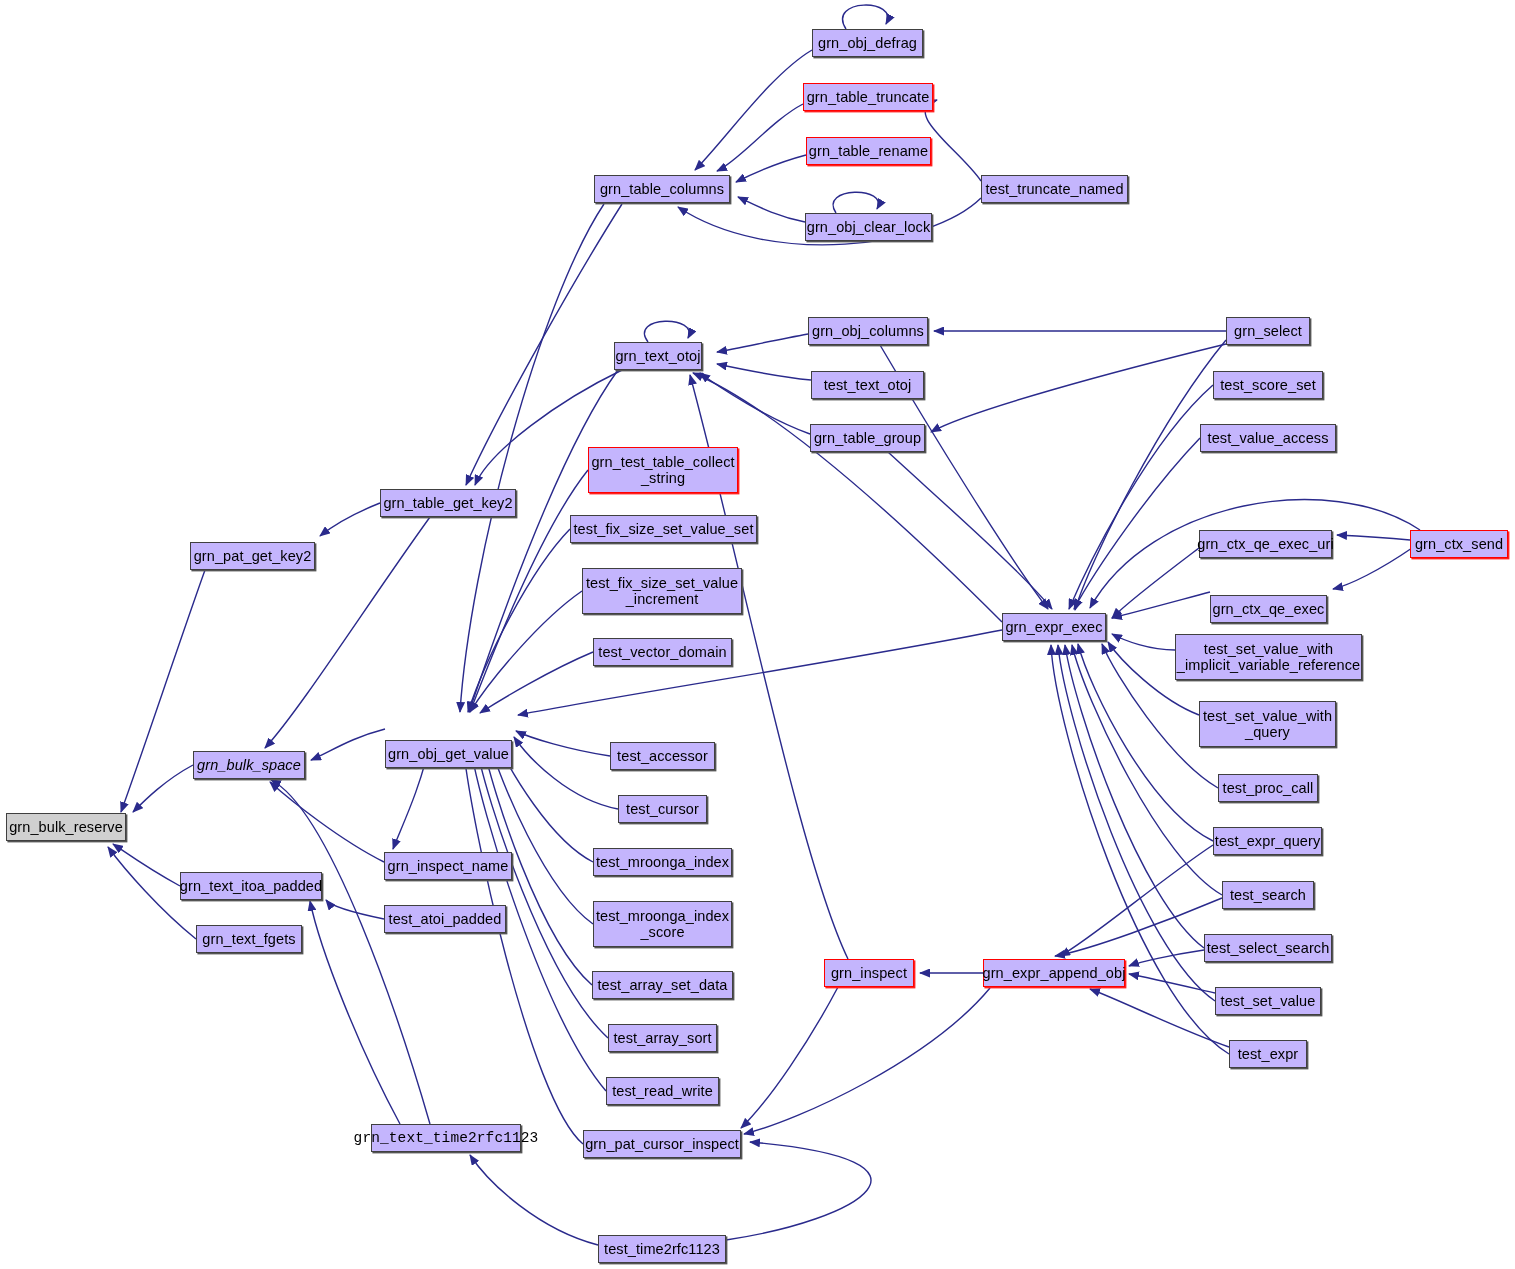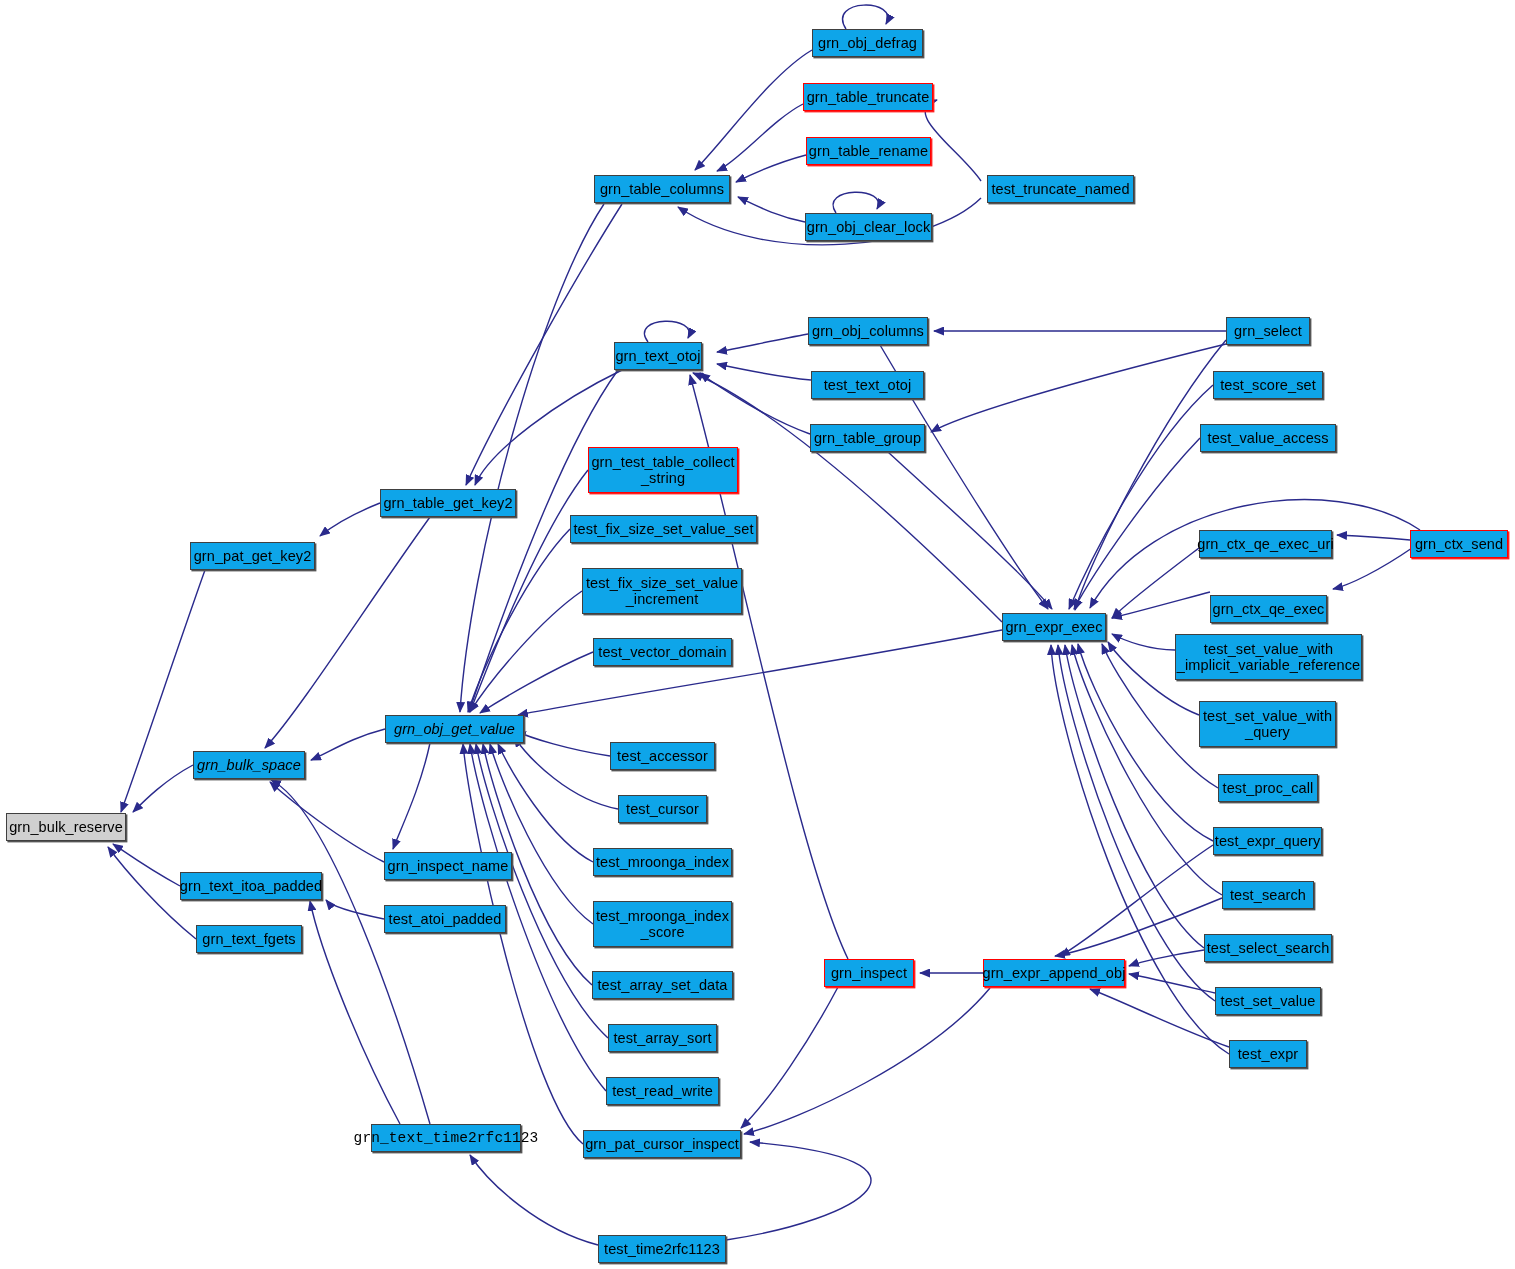--- a/index.html
+++ b/index.html
@@ -1,21 +1,21 @@
 <!DOCTYPE html>
 <html><head>
 <meta charset="utf-8">
 <title>Caller graph</title>
 <style>
   html,body{margin:0;padding:0;background:#ffffff;}
   #canvas{position:relative;width:1515px;height:1269px;overflow:hidden;
           font-family:"Liberation Sans","DejaVu Sans",sans-serif;background:#fff;}
   #edges{position:absolute;left:0;top:0;width:1515px;height:1269px;}
   .node{position:absolute;box-sizing:border-box;display:flex;align-items:center;
-        justify-content:center;text-align:center;background:#0ea5e9;
+        justify-content:center;text-align:center;background:#c4b5fd;
         border:1px solid #404040;font-size:14.5px;color:#000;line-height:1.12;
         letter-spacing:0.1px;padding:0 4px;white-space:pre-line;
         box-shadow:1.4px 1.4px 0 0 #555;}
   .node.red{border:1.4px solid #ff0000;box-shadow:1.4px 1.4px 0 0 #ff2020;}
   .node.current{background:#d0d0d0;border:1px solid #404040;text-align:right;}
 </style>
 </head>
 <body>
 
 <div id="canvas">
@@ -117,21 +117,21 @@
       <path d="M430,1124 C400,1020 330,810 271,780"></path>
 
       <path d="M598,1245 C540,1230 490,1185 470,1155"></path>
       <path d="M726,1240 C860,1220 960,1160 750,1142"></path>
     </g>
   </svg>
   <div id="nodes">
       <div class="node" style="left: 812px; top: 29px; width: 111px; height: 28px;">grn_obj_defrag</div>
       <div class="node red" style="left: 803px; top: 83px; width: 130px; height: 28px;">grn_table_truncate</div>
       <div class="node red" style="left: 806px; top: 137px; width: 125px; height: 28px;">grn_table_rename</div>
-      <div class="node" style="left: 981px; top: 175px; width: 147px; height: 28px; margin-left: 6px;">test_truncate_named</div>
+      <div class="node" style="left: 981px; top: 175px; width: 147px; height: 28px;">test_truncate_named</div>
       <div class="node" style="left: 594px; top: 175px; width: 136px; height: 28px;">grn_table_columns</div>
       <div class="node" style="left: 805px; top: 213px; width: 127px; height: 28px;">grn_obj_clear_lock</div>
       <div class="node" style="left: 808px; top: 317px; width: 120px; height: 28px; text-align: right;">grn_obj_columns</div>
       <div class="node" style="left: 1226px; top: 317px; width: 84px; height: 28px;">grn_select</div>
       <div class="node" style="left: 614px; top: 342px; width: 88px; height: 28px;">grn_text_otoj</div>
       <div class="node" style="left: 811px; top: 371px; width: 113px; height: 28px;">test_text_otoj</div>
       <div class="node" style="left: 1213px; top: 371px; width: 110px; height: 28px;">test_score_set</div>
       <div class="node" style="left: 810px; top: 424px; width: 115px; height: 28px;">grn_table_group</div>
       <div class="node" style="left: 1200px; top: 424px; width: 136px; height: 28px;">test_value_access</div>
       <div class="node red" style="left: 588px; top: 447px; width: 150px; height: 46px;">grn_test_table_collect
@@ -141,21 +141,21 @@
       <div class="node" style="left: 1199px; top: 530px; width: 133px; height: 28px;">grn_ctx_qe_exec_uri</div>
       <div class="node red" style="left: 1410px; top: 530px; width: 98px; height: 28px;">grn_ctx_send</div>
       <div class="node" style="left: 190px; top: 542px; width: 125px; height: 28px;">grn_pat_get_key2</div>
       <div class="node" style="left: 582px; top: 568px; width: 160px; height: 46px;">test_fix_size_set_value
 _increment</div>
       <div class="node" style="left: 1210px; top: 595px; width: 117px; height: 28px;">grn_ctx_qe_exec</div>
       <div class="node" style="left: 1002px; top: 613px; width: 104px; height: 28px;">grn_expr_exec</div>
       <div class="node" style="left: 593px; top: 638px; width: 139px; height: 28px;">test_vector_domain</div>
       <div class="node" style="left: 1175px; top: 634px; width: 187px; height: 46px;">test_set_value_with
 _implicit_variable_reference</div>
-      <div class="node" style="left: 385px; top: 715px; width: 139px; height: 28px; font-style: italic;">grn_obj_get_value</div>
+      <div class="node" style="left: 385px; top: 740px; width: 127px; height: 28px;">grn_obj_get_value</div>
       <div class="node" style="left: 1199px; top: 701px; width: 137px; height: 46px;">test_set_value_with
 _query</div>
       <div class="node" style="left: 610px; top: 742px; width: 105px; height: 28px;">test_accessor</div>
       <div class="node" style="left: 193px; top: 751px; width: 112px; height: 28px; font-style: italic;">grn_bulk_space</div>
       <div class="node" style="left: 1218px; top: 774px; width: 100px; height: 28px;">test_proc_call</div>
       <div class="node" style="left: 618px; top: 795px; width: 89px; height: 28px;">test_cursor</div>
       <div class="node current" style="left: 6px; top: 813px; width: 120px; height: 28px;">grn_bulk_reserve</div>
       <div class="node" style="left: 1213px; top: 827px; width: 109px; height: 28px;">test_expr_query</div>
       <div class="node" style="left: 593px; top: 848px; width: 139px; height: 28px;">test_mroonga_index</div>
       <div class="node" style="left: 384px; top: 852px; width: 128px; height: 28px;">grn_inspect_name</div>

